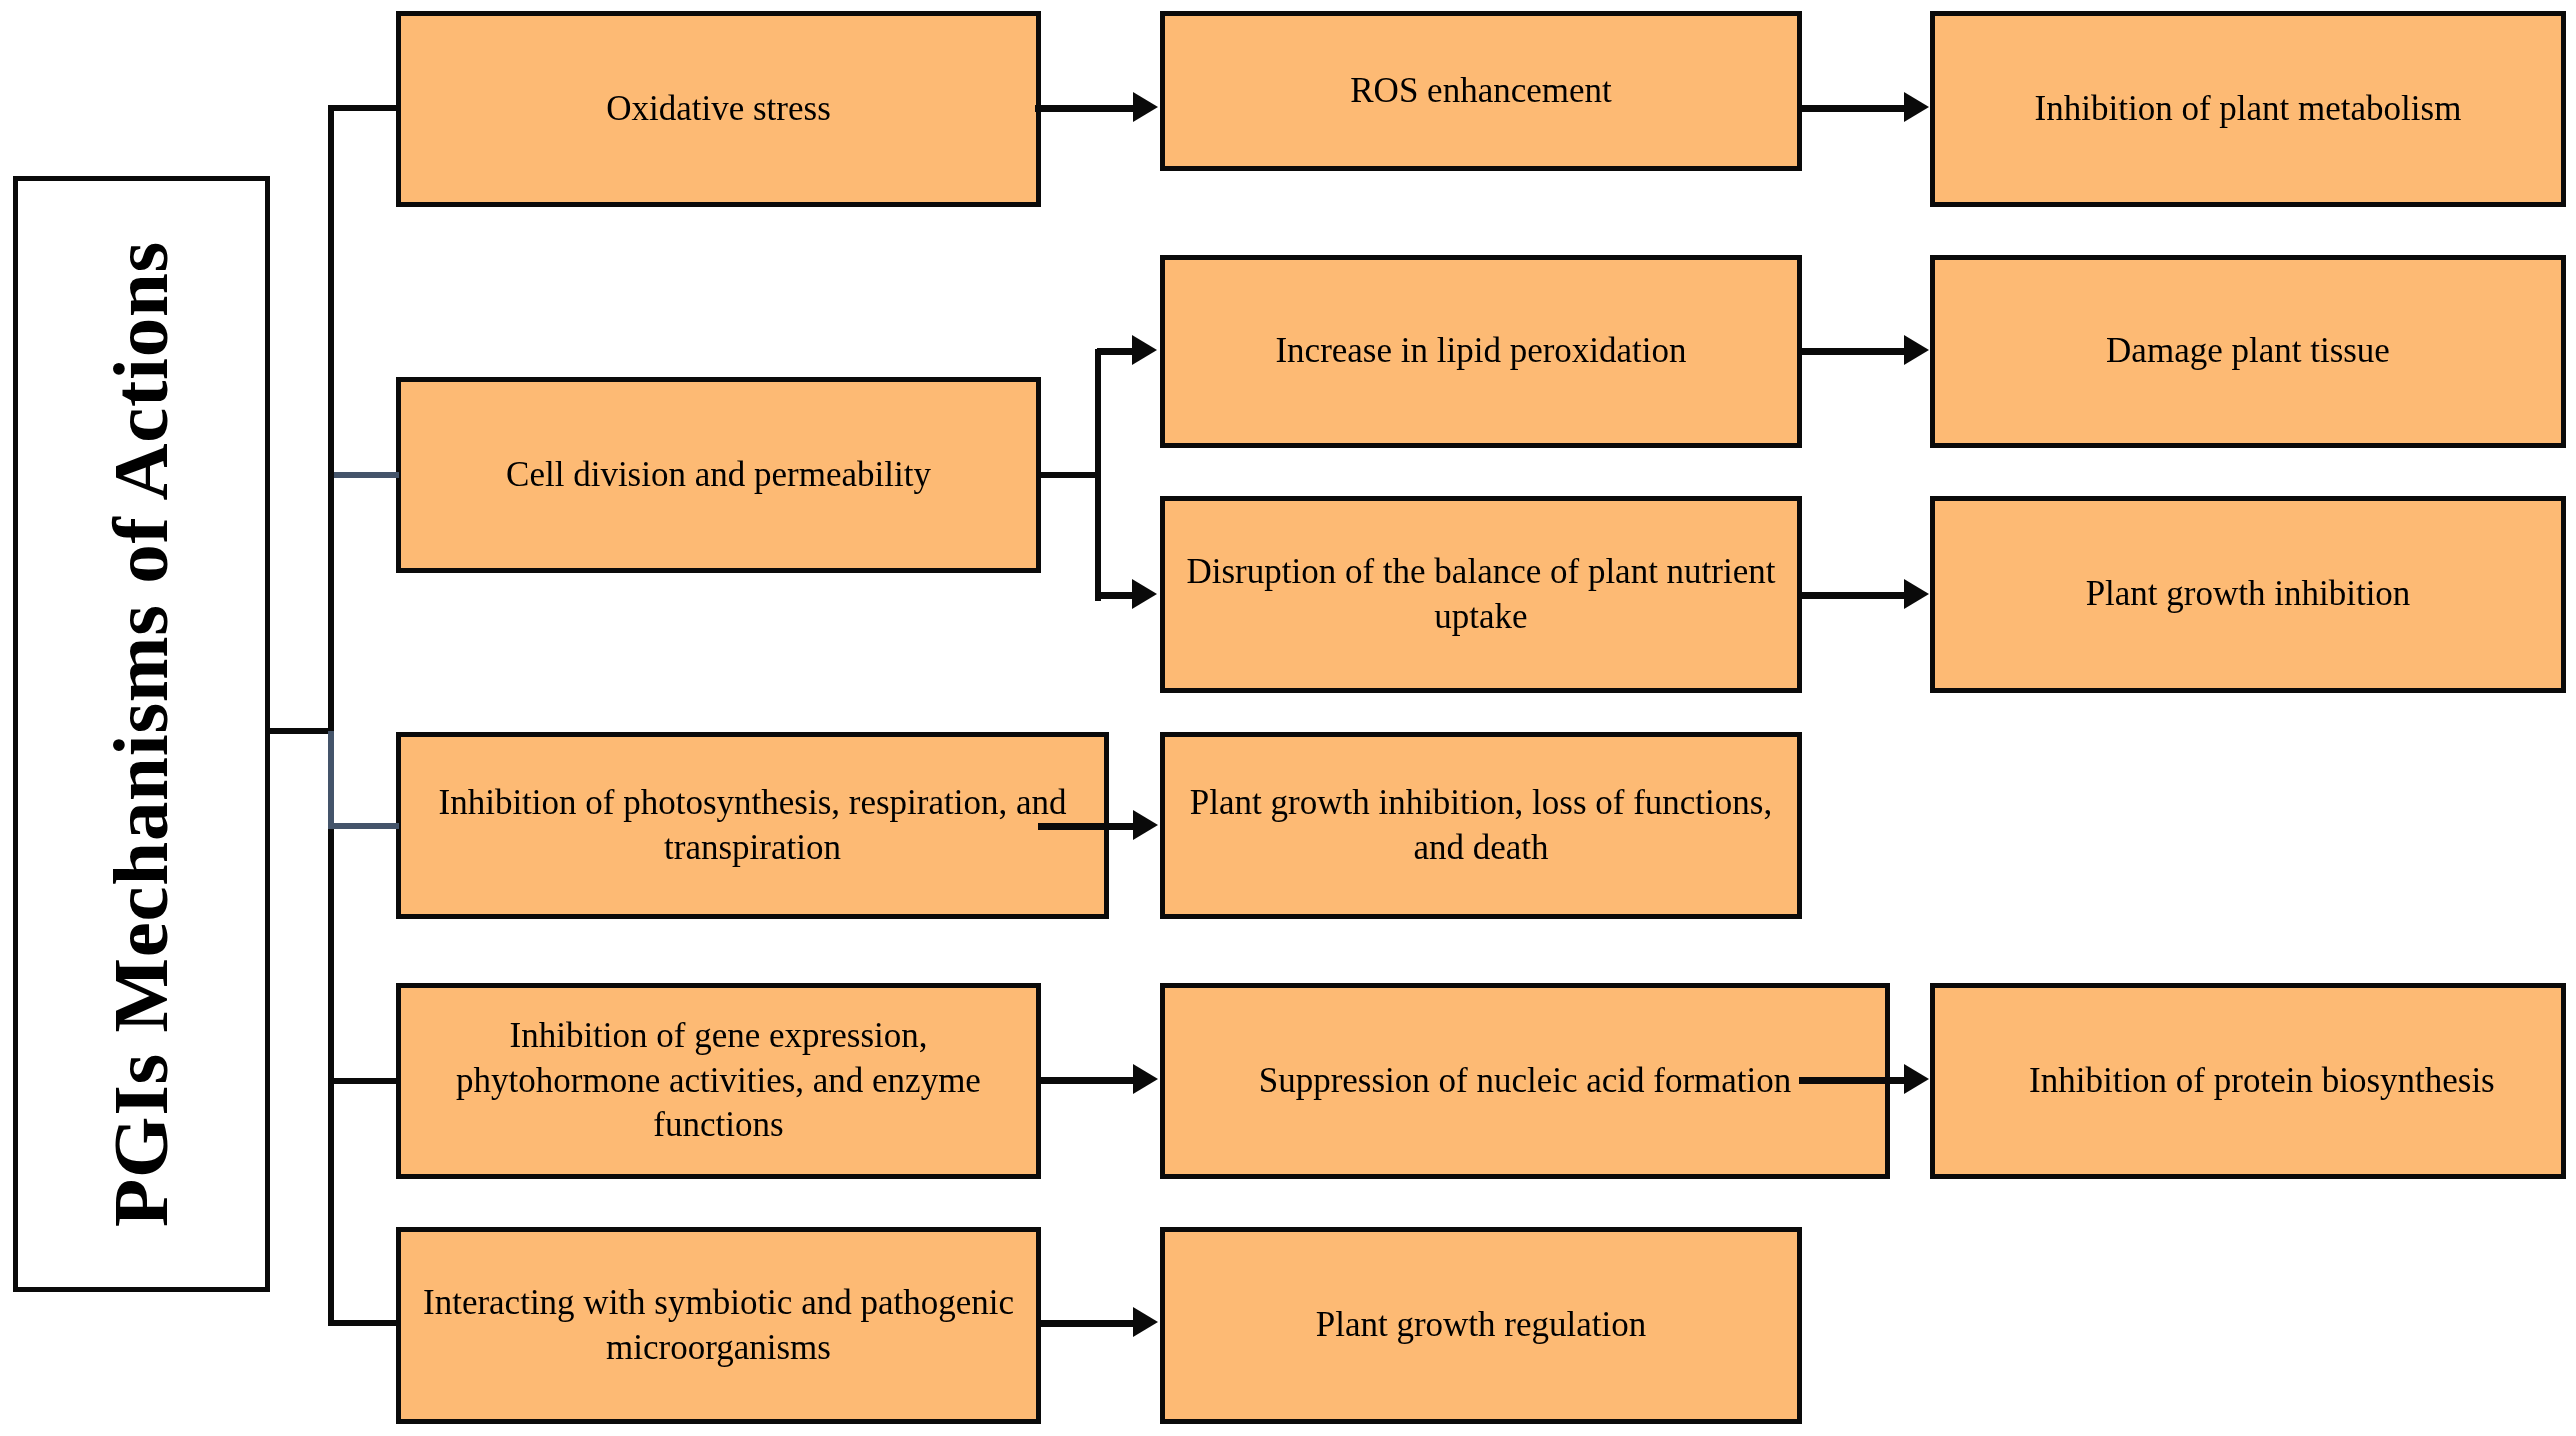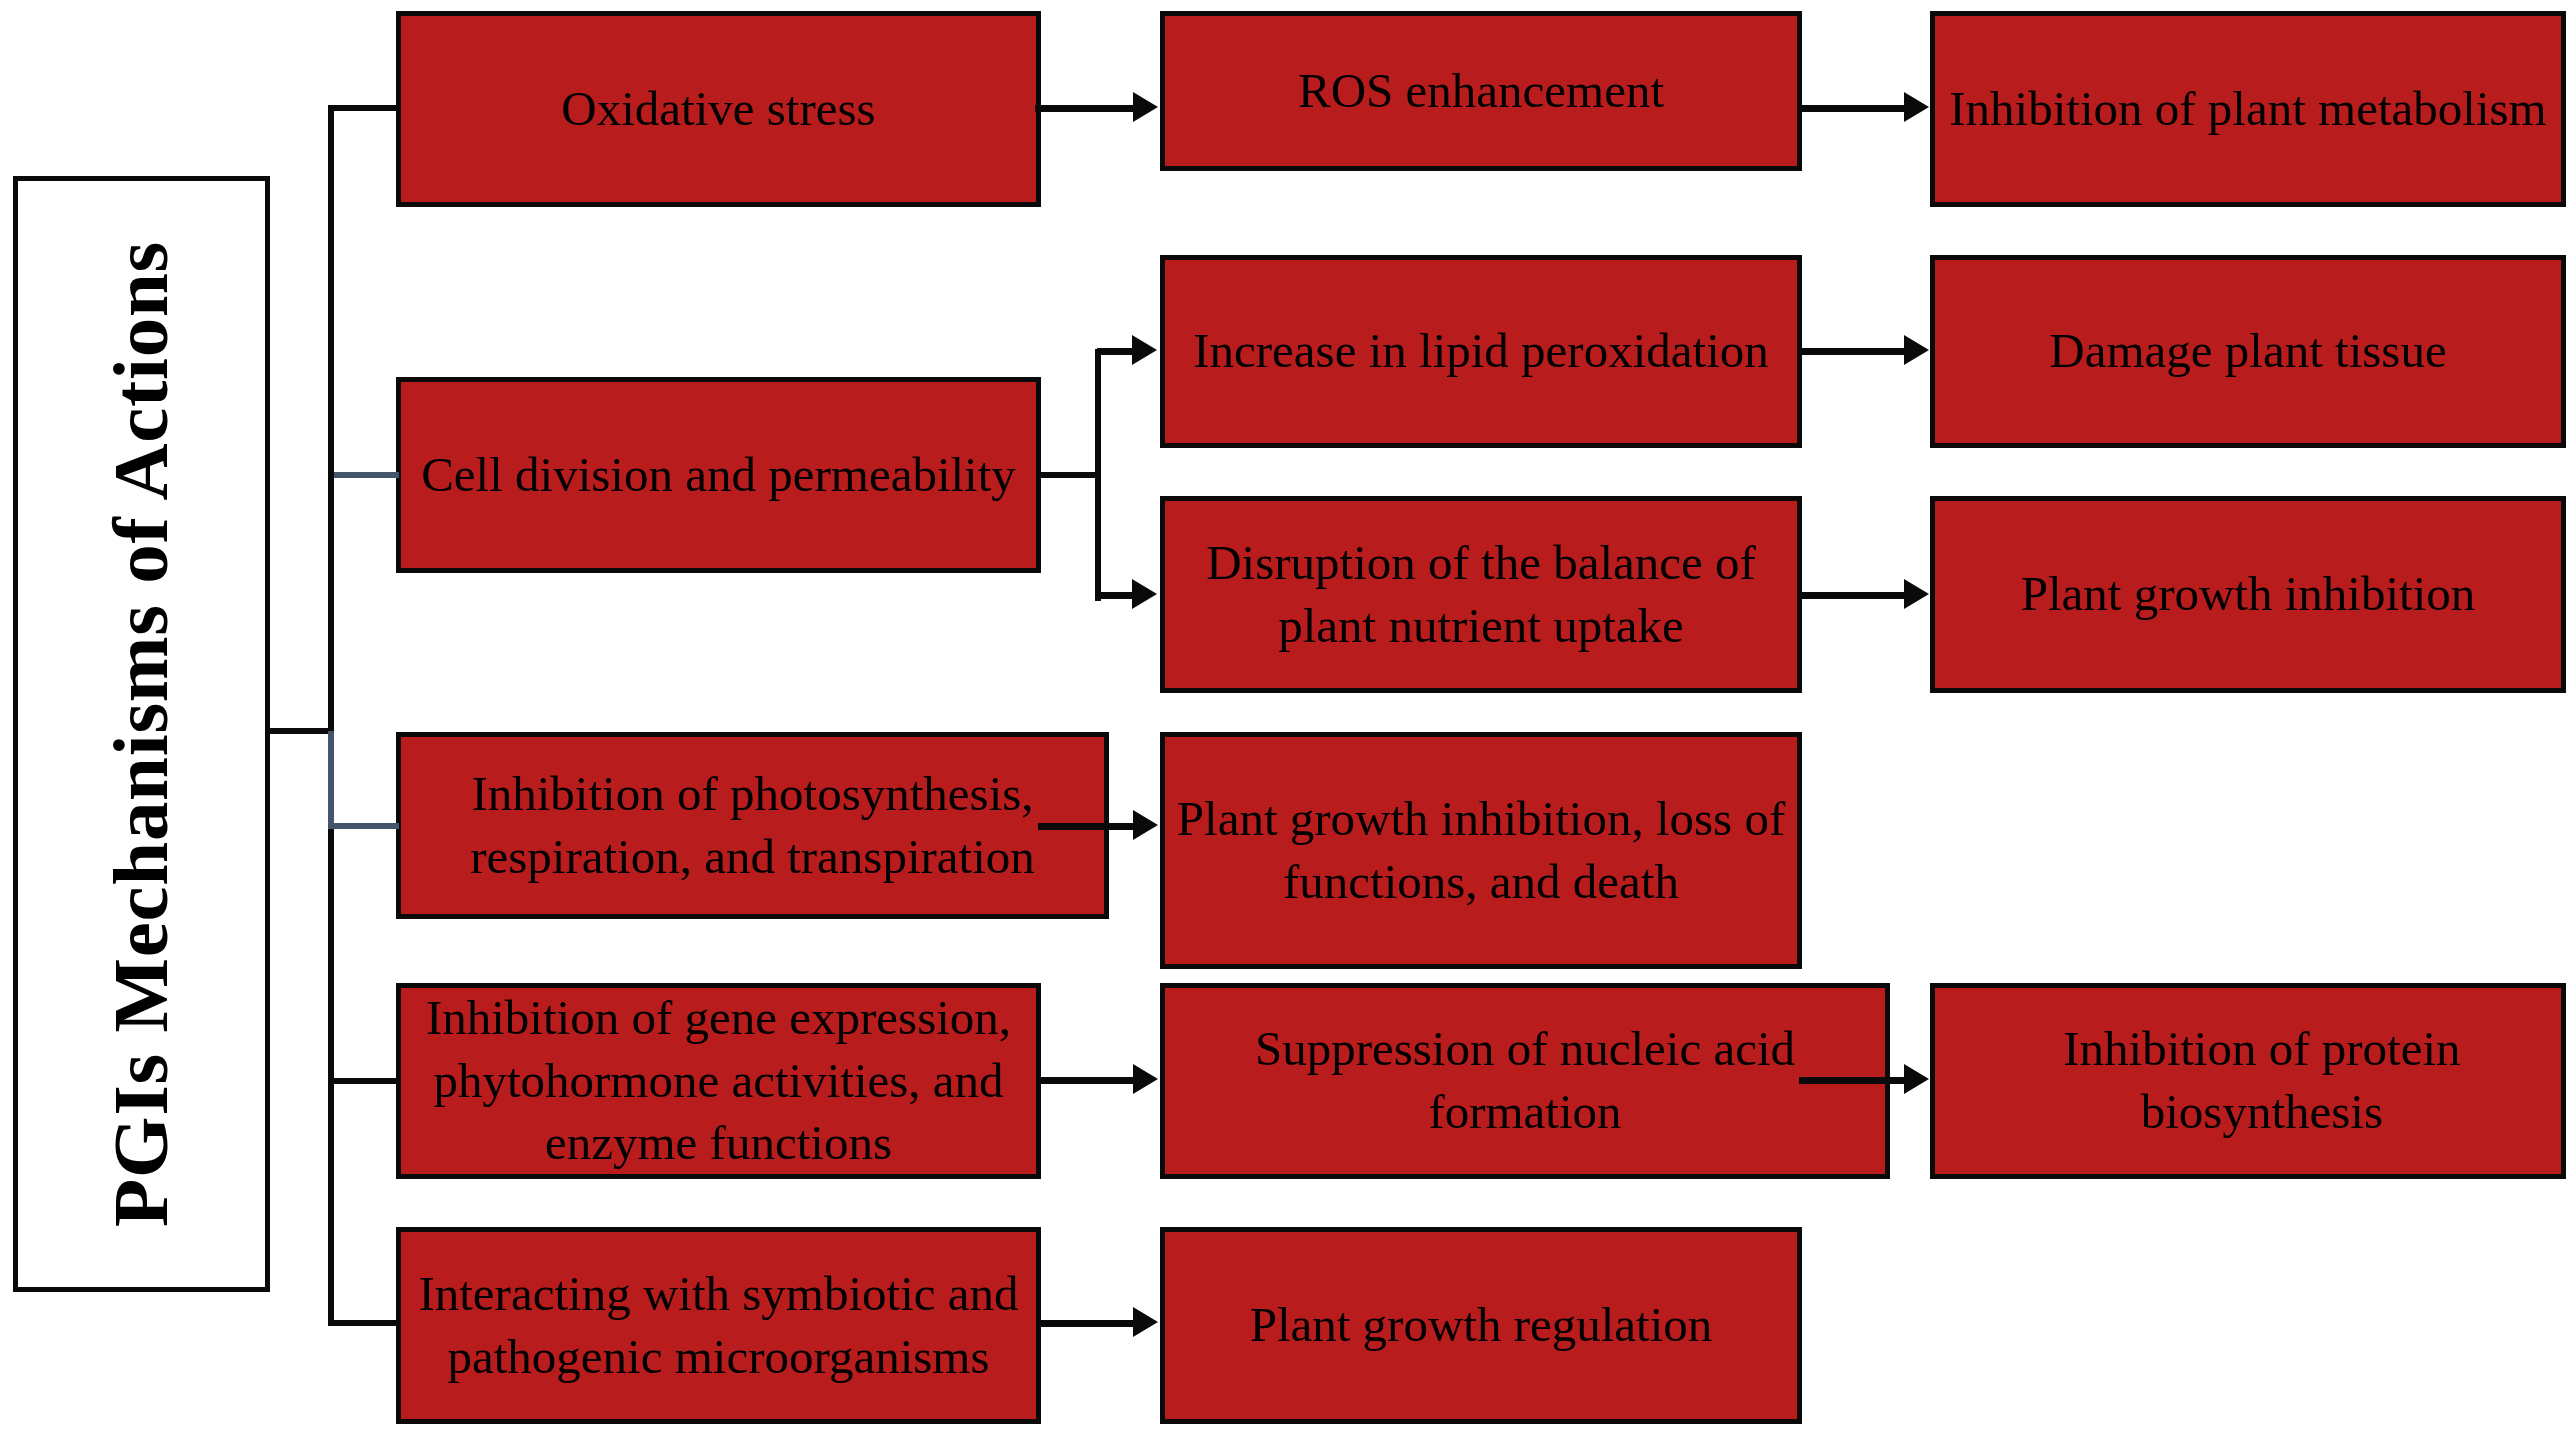--- a/index.html
+++ b/index.html
@@ -9,26 +9,26 @@
     height: 1436px;
     background: #ffffff;
     font-family: "Liberation Serif", "DejaVu Serif", serif;
     color: #000000;
     overflow: hidden;
   }
   .node {
     position: absolute;
     box-sizing: border-box;
     border: 5.7px solid #0a0a0a;
-    background: #b91c1c;
+    background: #fdba74;
     display: flex;
     align-items: center;
     justify-content: center;
     text-align: center;
-    font-size: 49px;
+    font-size: 35px;
     line-height: 1.28;
     padding: 2.8px 4.2px;
   }
   .root-box {
     position: absolute;
     box-sizing: border-box;
     border: 5.7px solid #0a0a0a;
     background: #ffffff;
     display: flex;
     align-items: center;
@@ -89,21 +89,21 @@
 
   <div class="node" style="left:1160px; top:11.3px; width:642px; height:160px;">
     <span>ROS enhancement</span>
   </div>
   <div class="node" style="left:1160px; top:255px; width:642px; height:193px;">
     <span>Increase in lipid peroxidation</span>
   </div>
   <div class="node" style="left:1160px; top:496px; width:642px; height:197px;">
     <span>Disruption of the balance of plant nutrient uptake</span>
   </div>
-  <div class="node" style="left:1160px; top:732px; width:642px; height:237px;">
+  <div class="node" style="left:1160px; top:732px; width:642px; height:187px;">
     <span>Plant growth inhibition, loss of functions, and death</span>
   </div>
   <div class="node" style="left:1160px; top:983px; width:730px; height:196px;">
     <span>Suppression of nucleic acid formation</span>
   </div>
   <div class="node" style="left:1160px; top:1227px; width:642px; height:197px;">
     <span>Plant growth regulation</span>
   </div>
 
   <div class="node" style="left:1930px; top:11.3px; width:636px; height:196px;">

